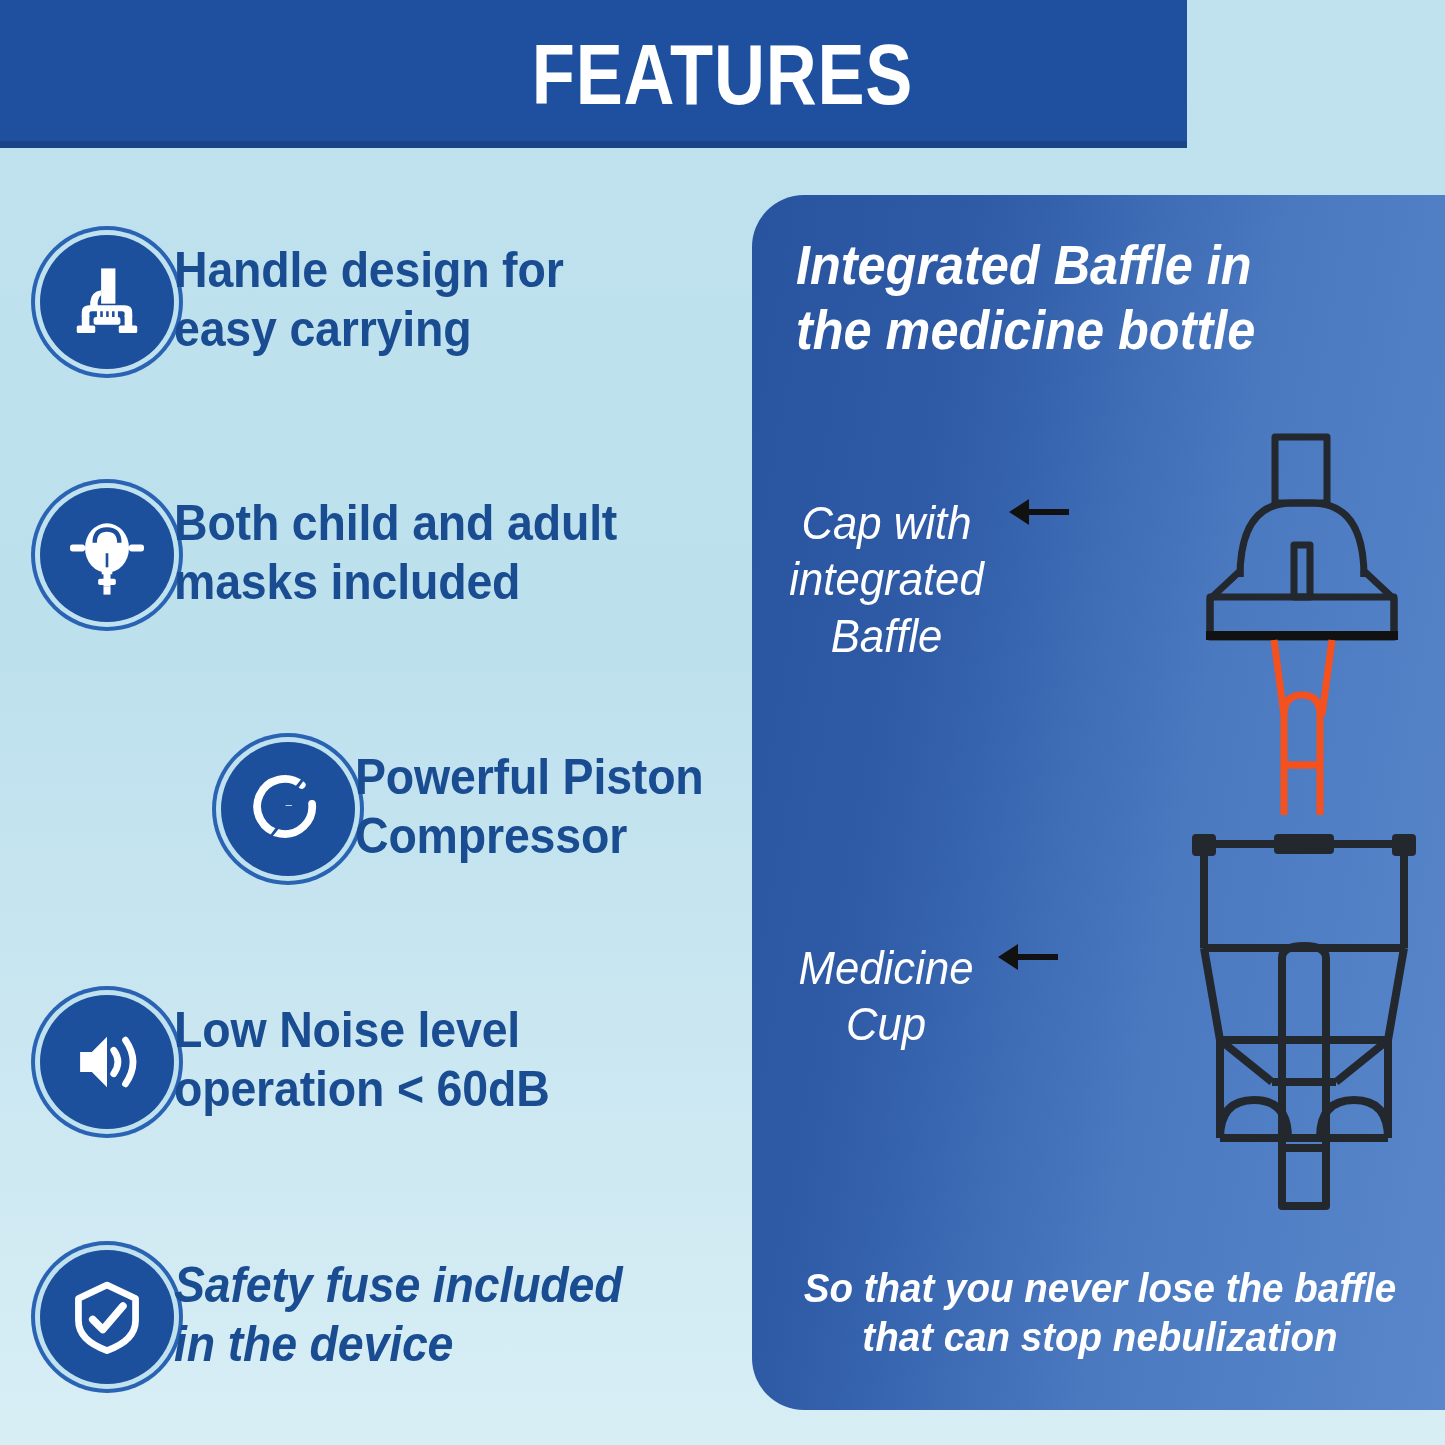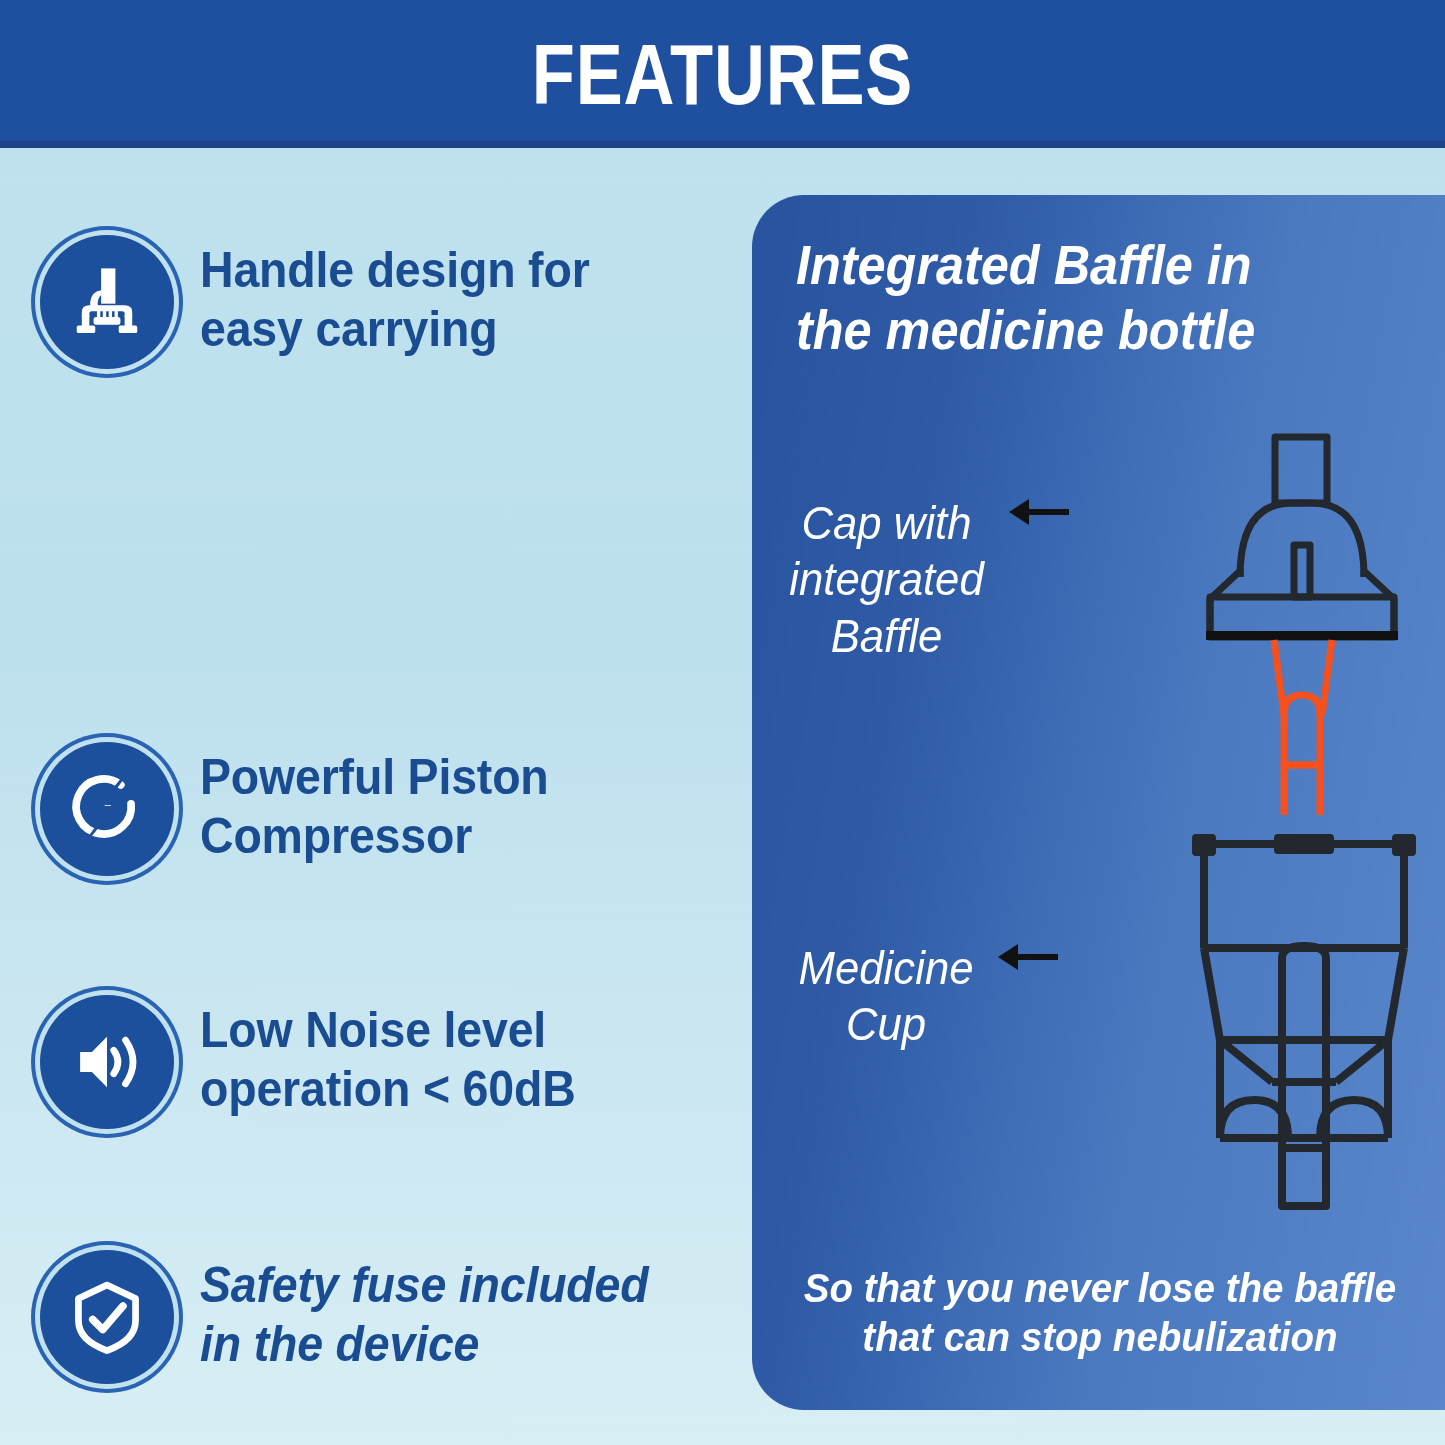--- a/index.html
+++ b/index.html
@@ -20,21 +20,21 @@
     height: 1445px;
     background: linear-gradient(180deg, #bfe2ee 0%, #bde0ed 45%, #d8eef5 100%);
     overflow: hidden;
   }
 
   
   .header-bar {
     position: absolute;
     left: 0;
     top: 0;
-    width: 1445px;
+    width: 1187px;
     height: 148px;
     background: #1f509f;
     border-bottom: 7px solid #1a4587;
     box-sizing: border-box;
     padding-left: 27px;
   }
   .header-title {
     position: absolute;
     left: 0;
     top: 0;
@@ -59,25 +59,24 @@
     height: 1285px;
     padding: 0;
   }
 
   .feature-item {
     position: absolute;
     left: 40px;
     width: 690px;
     display: flex;
     align-items: flex-start;
-    gap: 26px;
   }
   .feature-item.f0 { top: 75px;  }
   .feature-item.f1 { top: 328px; }
-  .feature-item.f2 { top: 582px; }
+  .feature-item.f2 { top: 582px; justify-content: flex-end; }
   .feature-item.f3 { top: 835px; }
   .feature-item.f4 { top: 1090px; font-style: italic;}
 
   .icon-badge {
     position: relative;
     flex: 0 0 auto;
     width: 134px;
     height: 134px;
     border-radius: 50%;
     background: #1c4f9c;
@@ -199,20 +198,39 @@
             <rect x="64" y="78" width="22" height="9" rx="2"></rect>
             <rect x="20" y="66" width="9" height="14"></rect>
             <rect x="71" y="66" width="9" height="14"></rect>
           </g>
         </svg>
       </div>
       <div class="feature-text">Handle design for
 easy carrying</div>
     </div>
 
+    <div class="feature-item f1">
+      <div class="icon-badge">
+        <svg width="88" height="88" viewBox="0 0 100 100">
+          <g fill="#ffffff">
+            <ellipse cx="50" cy="42" rx="25" ry="28"></ellipse>
+            <rect x="8" y="38" width="17" height="8" rx="3"></rect>
+            <rect x="75" y="38" width="17" height="8" rx="3"></rect>
+            <path d="M50 56 l6 10 v6 h-12 v-6 z"></path>
+            <rect x="46" y="70" width="8" height="16"></rect>
+            <rect x="40" y="77" width="20" height="7" rx="2"></rect>
+            <rect x="46" y="86" width="8" height="9"></rect>
+          </g>
+          <path d="M36 36 q0 -15 14 -15 q14 0 14 15" fill="none" stroke="#1c4f9c" stroke-width="5"></path>
+          <path d="M50 48 v16" fill="none" stroke="#1c4f9c" stroke-width="3"></path>
+        </svg>
+      </div>
+      <div class="feature-text">Both child and adult
+masks included</div>
+    </div>
 
     <div class="feature-item f2">
       <div class="icon-badge">
         <svg width="86" height="86" viewBox="0 0 100 100">
           <path d="M66 22 a32 32 0 1 0 12 22" fill="none" stroke="#ffffff" stroke-width="9" stroke-linecap="round"></path>
           <path d="M30 82 L58 44 H44 L70 12 L44 48 H58 Z" fill="#ffffff"></path>
           <path d="M30 82 L58 44 H44 L70 12 L44 48 H58 Z" fill="none" stroke="#1c4f9c" stroke-width="3"></path>
         </svg>
       </div>
       <div class="feature-text">Powerful Piston

